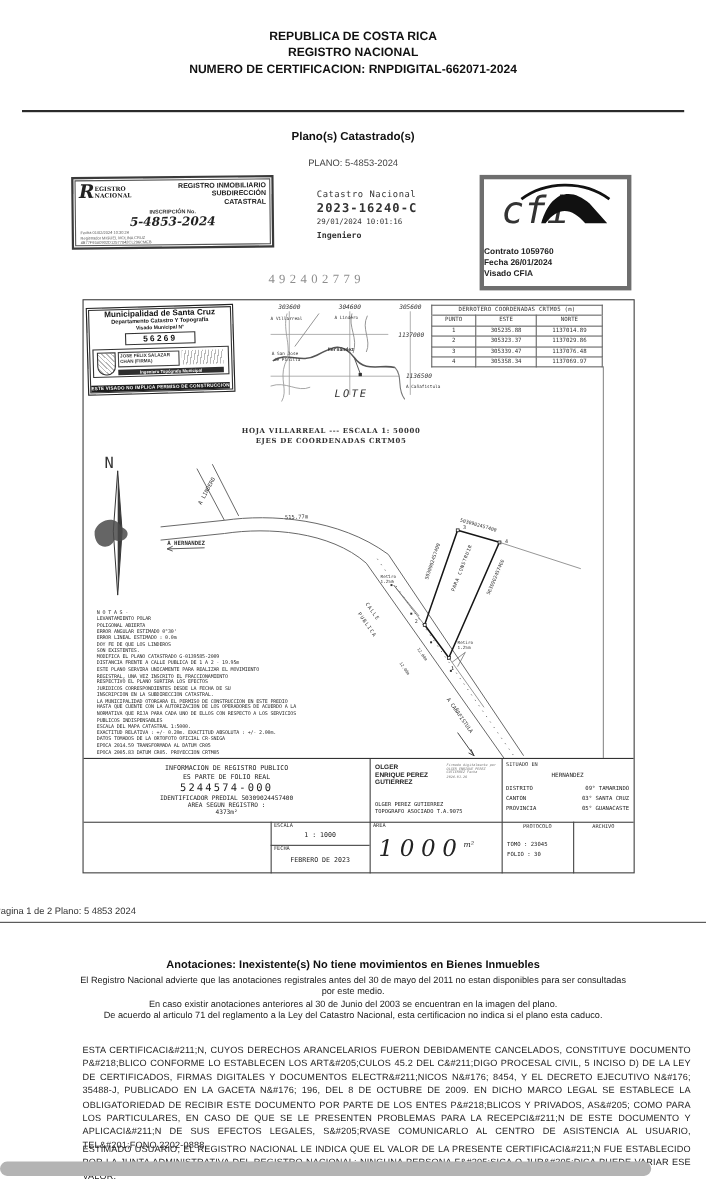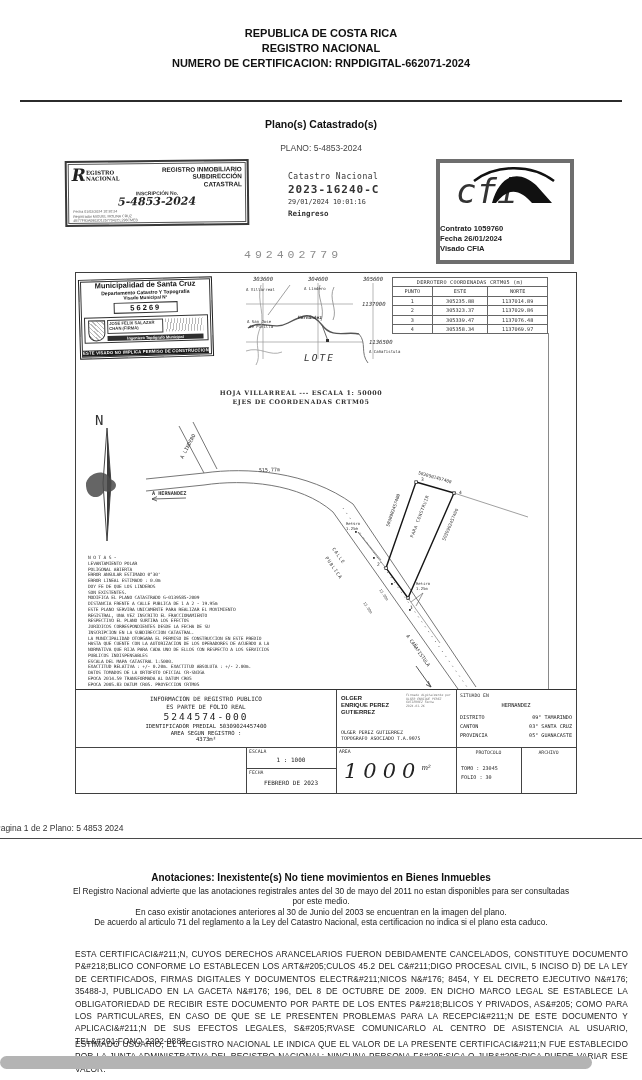--- a/index.html
+++ b/index.html
@@ -26,21 +26,21 @@
 
   .catastro{left:288px;top:172px;width:130px;color:#333;}
   .catastro .c1{font-size:8px;letter-spacing:.5px;}
   .catastro .c2{font-size:11px;font-weight:bold;letter-spacing:1px;margin-top:2px;}
   .catastro .c3{font-size:6.8px;margin-top:2px;}
   .catastro .c4{font-size:7.5px;font-weight:bold;margin-top:3px;}
 
   .cfia{left:436px;top:159px;width:130px;height:97px;border:4px solid #6e6e6e;background:#fff;}
   .cfia .lines{position:absolute;left:0;bottom:6px;width:100%;text-align:left;font-weight:bold;font-size:7.6px;line-height:10px;color:#222;}
 
-  .barcode{left:244px;top:248px;font-family:Liberation Mono, monospace;font-size:11.5px;letter-spacing:4px;color:#8d8d8d;}
+  .barcode{left:244px;top:248px;font-family:Liberation Serif, serif;font-size:11.5px;letter-spacing:4px;color:#8d8d8d;}
 
   
   .frame{left:75px;top:272px;width:500px;height:520px;border:1.2px solid #3f3f3f;background:#fff;}
 
   
   .muni{left:3px;top:5px;width:132px;height:78px;border:1.6px solid #222;box-shadow:inset 0 0 0 1px #fff,inset 0 0 0 2px #333;transform:rotate(-1.6deg);background:#fff;font-weight:bold;color:#111;}
   .muni .m1{font-size:7.4px;text-align:center;margin-top:2px;line-height:8px;}
   .muni .m2{font-size:5.1px;text-align:center;line-height:6px;}
   .muni .m3{font-size:4.6px;text-align:center;line-height:5.5px;}
   .muni .num{width:62px;margin:1px auto 0 auto;border:1px solid #333;text-align:center;font-size:7.6px;letter-spacing:2px;}
@@ -139,21 +139,21 @@
       <div>Fecha      01/02/2024 10:30:24</div>
       <div>Registrador  MIGUEL MOLINA CRUZ</div>
       <div>4B77F93A0902D12577042CL296CMEB</div>
     </div>
   </div>
 
   <div class="abs catastro mono">
     <div class="c1">Catastro Nacional</div>
     <div class="c2">2023-16240-C</div>
     <div class="c3">29/01/2024 10:01:16</div>
-    <div class="c4">Reingreso</div>
+    <div class="c4">Ingeniero</div>
   </div>
 
   <div class="abs cfia">
     <svg width="122" height="46" viewBox="0 0 122 46">
       <text x="16" y="40" font-family="DejaVu Serif, serif" font-style="italic" font-size="34" fill="#111">cfi</text>
       <path d="M52,40 C60,12 78,6 96,22 L112,40 L92,40 C80,26 68,24 56,40 Z" fill="#111"></path>
       <path d="M34,18 C55,2 90,0 114,18" stroke="#111" stroke-width="2.5" fill="none"></path>
     </svg>
     <div class="lines">
       <div>Contrato 1059760</div>

